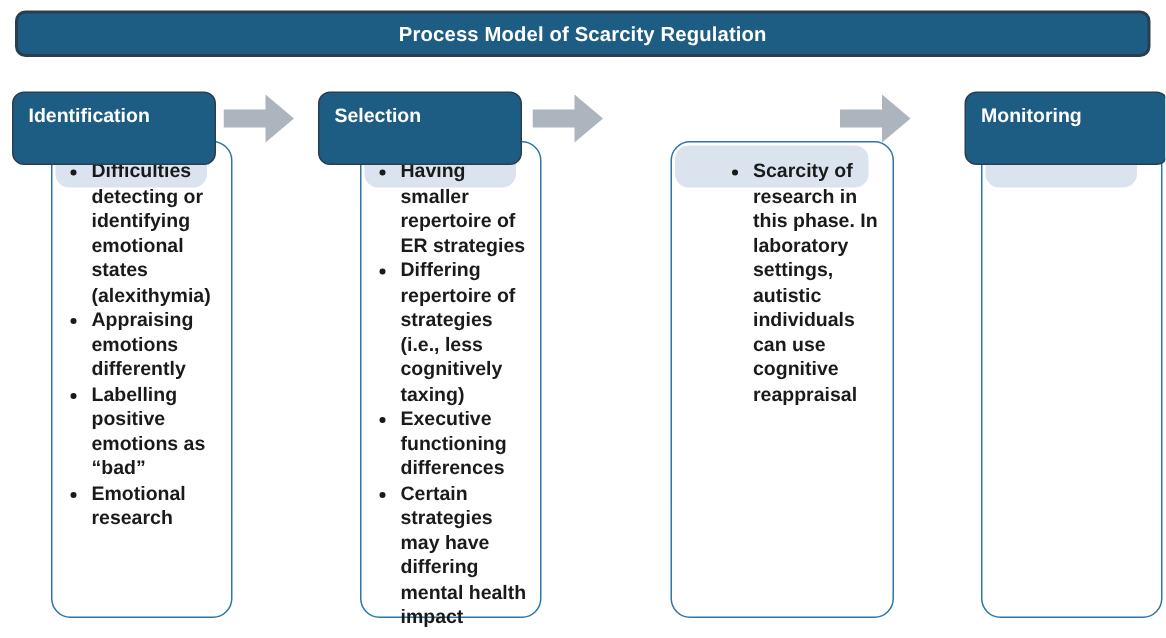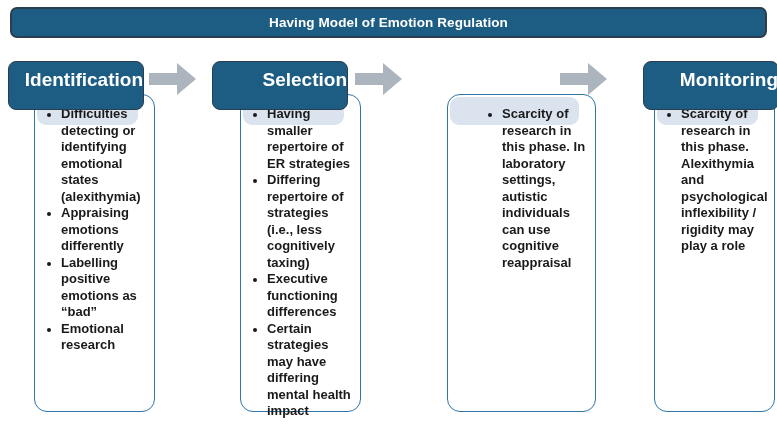--- a/index.html
+++ b/index.html
@@ -64,42 +64,41 @@
   .bullet-list li::marker { color: var(--text); font-size: 12px; }
   .stage-header {
     position: absolute;
     top: 61px;
     width: 124px;
     height: 40px;
     background: var(--teal);
     border: 1.5px solid var(--teal-border);
     border-radius: 8px;
     color: var(--header-text);
-    font-size: 19px;
+    font-size: 13px;
     font-weight: bold;
     padding: 7px 0 0 10px;
     box-sizing: content-box;
     z-index: 2;
-    text-align: right;
   }
   .arrow {
     position: absolute;
     top: 62px;
     width: 48px;
     height: 34px;
     z-index: 0;
   }
   .arrow svg { display: block; width: 100%; height: 100%; }
 </style>
 </head>
 <body>
 
 <div class="canvas">
 
-  <div class="title-bar">Having Model of Emotion Regulation</div>
+  <div class="title-bar">Process Model of Scarcity Regulation</div>
 
   <div class="stage-content" style="left:34px;">
     <div class="accent-strip"></div>
     <ul class="bullet-list">
         <li>Difficulties detecting or identifying emotional states (alexithymia)</li>
         <li>Appraising emotions differently</li>
         <li>Labelling positive emotions as “bad”</li>
         <li>Emotional research</li>
       </ul>
   </div>
@@ -136,19 +135,16 @@
   </div>
 
   <div class="arrow" style="left:560px;">
     <svg viewBox="0 0 48 34" xmlns="http://www.w3.org/2000/svg">
         <polygon points="0,11 28,11 28,1 47,17 28,33 28,23 0,23" fill="var(--arrow-gray)"></polygon>
       </svg>
   </div>
 
   <div class="stage-content" style="left:654px;">
     <div class="accent-strip"></div>
-    <ul class="bullet-list">
-        <li>Scarcity of research in this phase. Alexithymia and psychological inflexibility / rigidity may play a role</li>
-      </ul>
   </div>
   <div class="stage-header" style="left:643px;">Monitoring</div>
 
 </div>
 
 </body></html>

